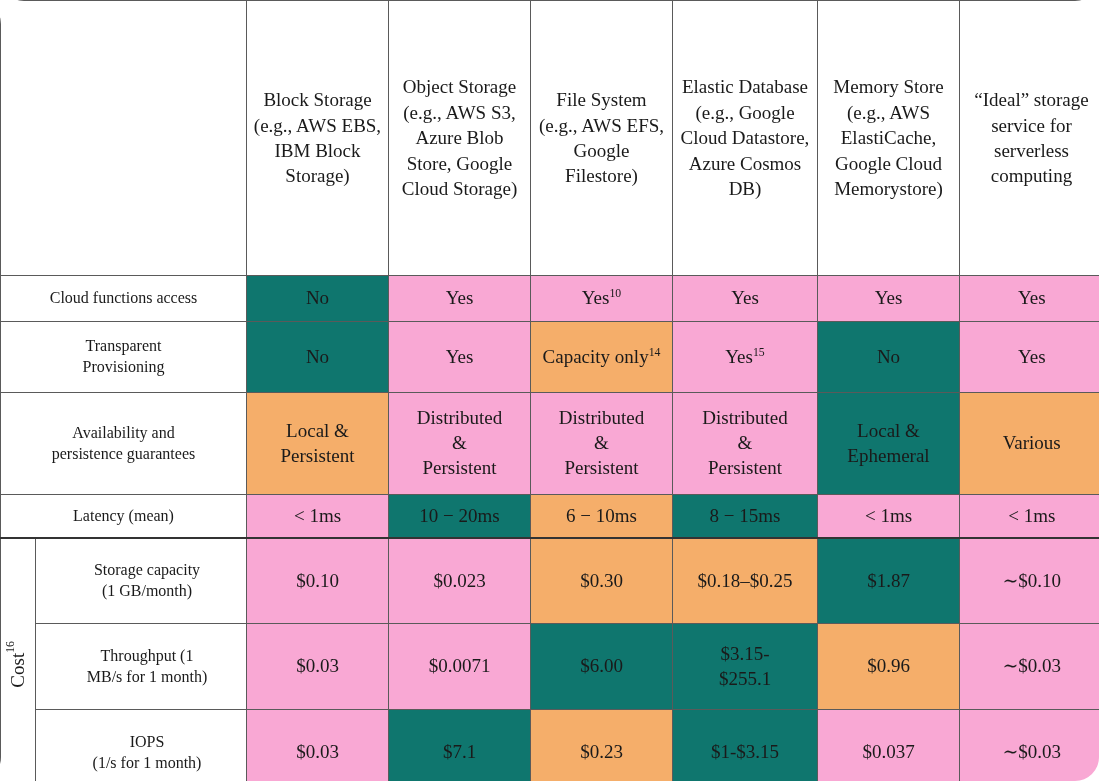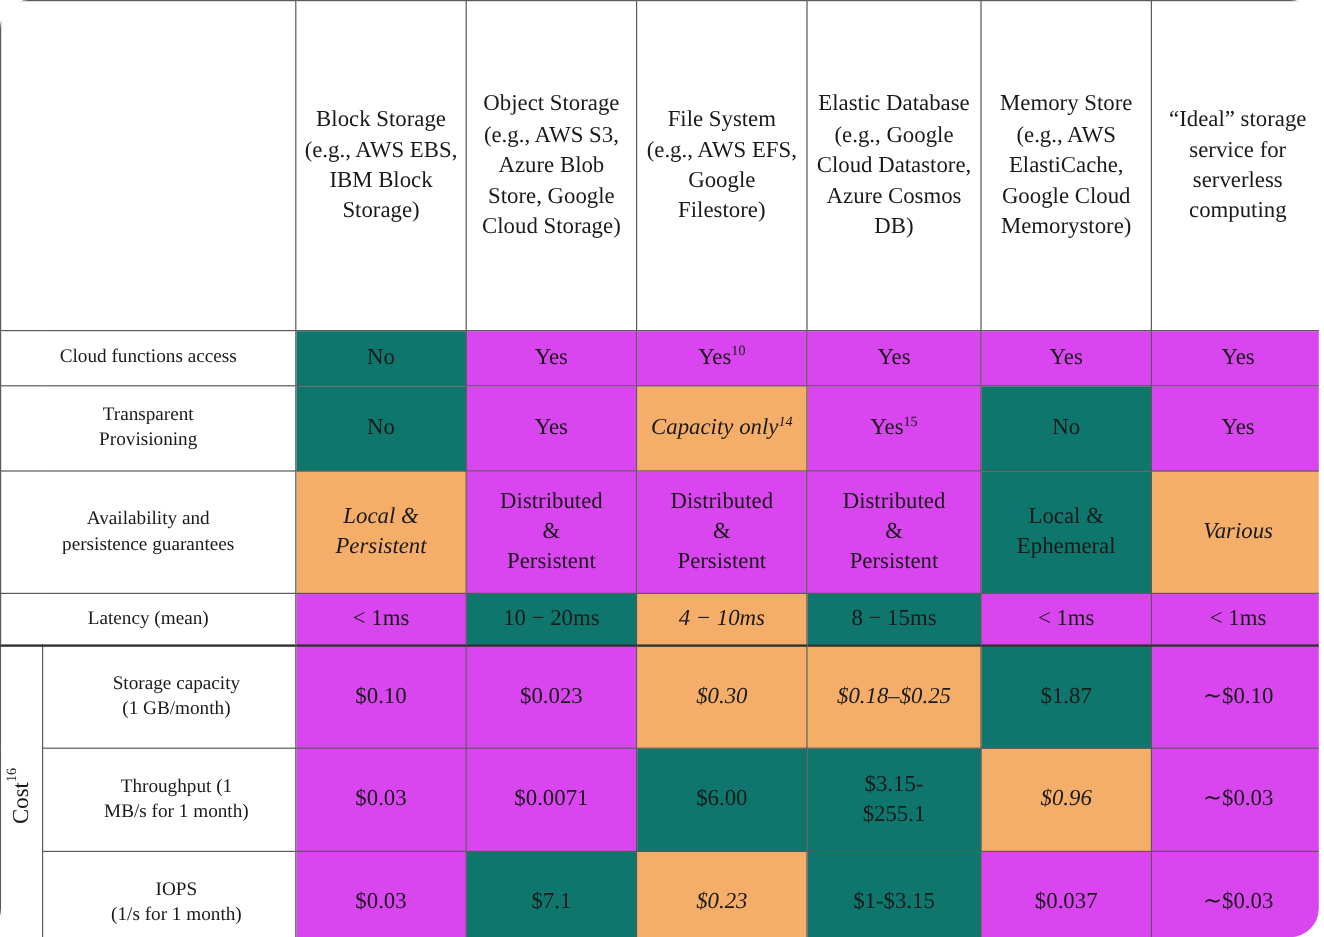--- a/index.html
+++ b/index.html
@@ -102,22 +102,22 @@
     vertical-align: super;
     line-height: 0;
   }
 
   
   td.cell {
     padding: 5px 4px;
     font-size: 19px;
   }
   td.cell:last-child { border-right: none; }
-  .g { background: #d946ef; margin-left: 16px; }
-  .o { background: #f5ae6a; font-style: italic; }
+  .g { background: #f9a8d4; margin-left: 16px; }
+  .o { background: #f5ae6a; }
   .r { background: #0f766e; }
 
   
   tr.r-cfa td { height: 45px; }
   tr.r-tp  td { height: 70px; }
   tr.r-avail td { height: 101px; }
   tr.r-lat td { height: 42px; }
   tr.r-cost1 td { height: 84px; }
   tr.r-cost2 td { height: 85px; }
   tr.r-cost3 td { height: 85px; }
@@ -210,21 +210,21 @@
           <span>Local &amp;</span>
           <span>Ephemeral</span>
         </td>
         <td class="cell o">Various</td>
       </tr>
 
       <tr class="r-lat">
         <td class="rowlabel" colspan="2">Latency (mean)</td>
         <td class="cell g">&lt; 1ms</td>
         <td class="cell r">10 − 20ms</td>
-        <td class="cell o">4 − 10ms</td>
+        <td class="cell o">6 − 10ms</td>
         <td class="cell r">8 − 15ms</td>
         <td class="cell g">&lt; 1ms</td>
         <td class="cell g">&lt; 1ms</td>
       </tr>
 
       <tr class="r-cost1">
         <td class="cost-rot" rowspan="3">
           <span class="rot-inner"><span>Cost</span><sup>16</sup></span>
         </td>
         <td class="rowlabel sub twoline">

